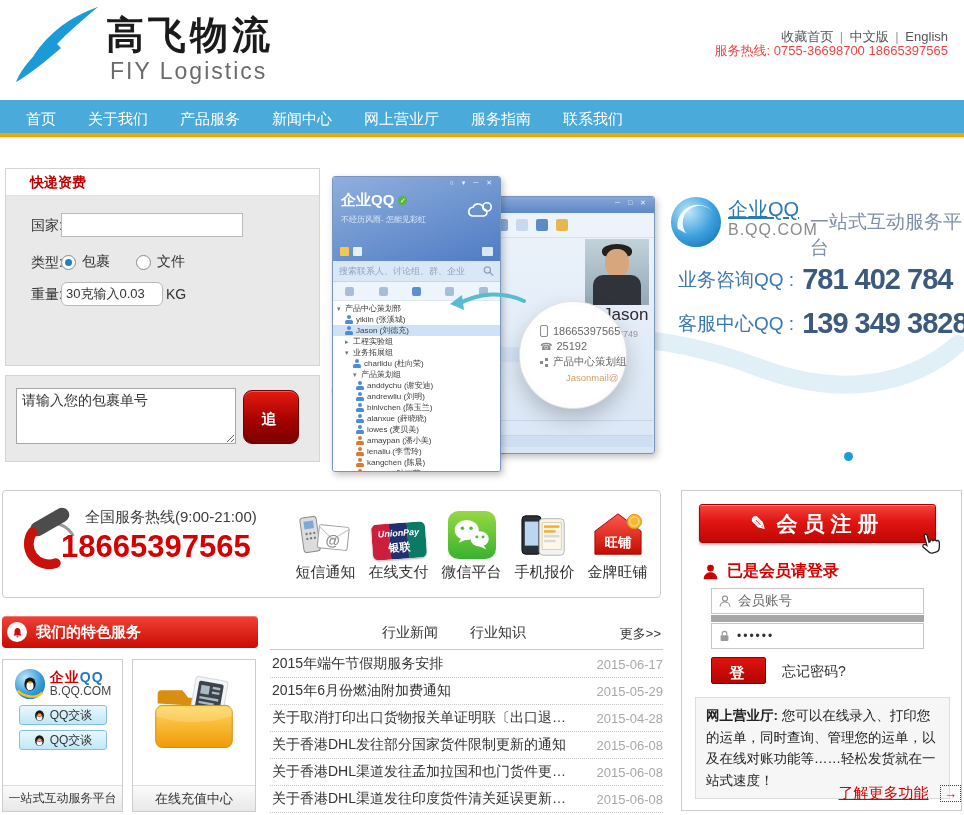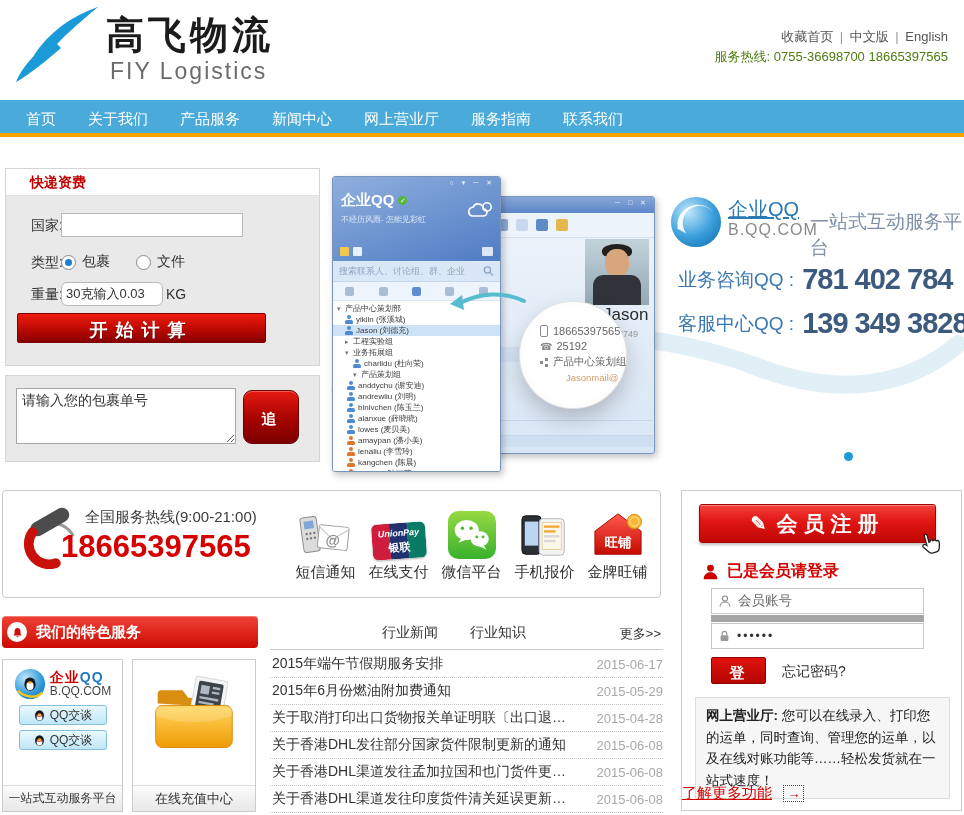--- a/index.html
+++ b/index.html
@@ -7,21 +7,21 @@
         font-family:"Liberation Sans","DejaVu Sans",sans-serif;}
   a{text-decoration:none;cursor:pointer}
   
   .hdr{position:absolute;left:0;top:0;width:964px;height:100px;background:#fff}
   .logo-swoosh{position:absolute;left:12px;top:6px}
   .logo-cn{position:absolute;left:106px;top:10px;font-size:38px;font-weight:bold;color:#1b1b1b;letter-spacing:4px}
   .logo-en{position:absolute;left:110px;top:58px;font-size:23px;color:#6b6b6b;letter-spacing:2px}
   .top-links{position:absolute;right:16px;top:28px;font-size:13px;color:#555}
   .tlink{color:#555}
   .tlink:not(:last-child)::after{content:" | ";color:#999;margin:0 3px}
-  .hdr-hotline{position:absolute;right:16px;top:48px;font-size:13px;color:#4d7c0f}
+  .hdr-hotline{position:absolute;right:16px;top:42px;font-size:13px;color:#ef4444}
   
   .nav{position:absolute;left:0;top:100px;width:964px;height:37px;background:#4aabdb;
        border-bottom:4px solid #f7a400;display:flex;gap:4px;padding-left:12px;box-sizing:border-box}
   .nav-item{color:#fff;font-size:15px;line-height:37px;padding:0 14px}
   
   .rate-panel{position:absolute;left:5px;top:168px;width:313px;height:196px;border:1px solid #d5d5d5;background:#e9e9e9}
   .rate-hd{height:26px;background:#fff;border-bottom:1px solid #e2e2e2;line-height:26px;padding-left:24px;
            color:#c00000;font-weight:bold;font-size:14px}
   .f-label{position:absolute;font-size:14px;color:#333}
   .f-input{position:absolute;height:22px;border:1px solid #b9b9b9;background:#fff;font-size:13px;color:#333;
@@ -58,21 +58,21 @@
   .hd-sq2{width:9px;height:9px;background:#fff;border-radius:1px;opacity:.85}
   .hd-sq3{position:absolute;right:7px;bottom:5px;width:11px;height:9px;background:#d9e6f8;border-radius:1px}
   .weather{position:absolute;right:6px;top:24px}
   .qq-search{height:20px;background:#d9e7f6;border-bottom:1px solid #c3d6ea;display:flex;align-items:center;
              justify-content:space-between;padding:0 6px;font-size:9px;color:#90a4bd}
   .qq-tabs{height:18px;background:#eef4fb;border-bottom:1px solid #dde7f2;display:flex;justify-content:space-around;align-items:center}
   .qtab{width:9px;height:9px;border-radius:2px;background:#a8bdd6}
   .qtab.on{background:#5d8fd0}
   .qq-list{background:#fff;font-size:8px;color:#3c3c3c;padding-top:2px}
   .trow{display:flex;align-items:center;height:11px;white-space:nowrap}
-  .trow.l0{padding-left:4px}.trow.l1{padding-left:12px}.trow.l2{padding-left:20px}.trow.l3{padding-left:14px}
+  .trow.l0{padding-left:4px}.trow.l1{padding-left:12px}.trow.l2{padding-left:20px}.trow.l3{padding-left:23px}
   .tw{width:8px;font-size:7px;color:#777;flex:0 0 8px}
   .trow.group .tw::before{content:"▾"}
   .trow.closed .tw::before{content:"▸"}
   .pi{position:relative;width:8px;height:9px;margin-right:3px;flex:0 0 8px;color:#4e8bd5}
   .pi::before{content:"";position:absolute;left:2px;top:0;width:4px;height:4px;border-radius:50%;background:currentColor}
   .pi::after{content:"";position:absolute;left:0;bottom:0;width:8px;height:4px;border-radius:2px 2px 1px 1px;background:currentColor}
   .trow.away .pi{color:#e0762f}
   .trow.sel{background:#cde2f7}
   
   .qq-win2{position:absolute;left:157px;top:31px;width:166px;height:256px;border:1px solid #7795bd;border-radius:3px;
@@ -149,21 +149,21 @@
   .li1{top:97px}.li2{top:132px}
   .gray-strip{position:absolute;left:29px;top:124px;width:213px;height:7px;background:#a6a6a6}
   .pw-dots{letter-spacing:2px;font-size:12px;color:#333}
   .login-btn{position:absolute;left:29px;top:166px;width:55px;height:27px;border:1px solid #8d0000;border-radius:2px;
              background:linear-gradient(#e0130e,#b40500);color:#fff;font-size:15px;font-weight:bold;letter-spacing:3px;
              text-align:center;line-height:27px}
   .forgot{position:absolute;left:100px;top:172px;font-size:14px;color:#333}
   .info-box{position:absolute;left:13px;top:206px;width:233px;background:#f6f6f6;border:1px solid #ddd;
             padding:7px 10px;font-size:13.5px;line-height:1.6;color:#222}
   .info-title{font-weight:bold}
-  .more-row{position:absolute;left:0;width:100%;top:293px;text-align:left}
+  .more-row{position:absolute;left:0;width:100%;top:293px;text-align:right}
   .more-link{font-size:15px;color:#d40000;text-decoration:underline}
   .more-arrow{display:inline-block;border:1px dotted #d40000;color:#d40000;font-size:13px;padding:0 3px;margin-left:7px}
   .more-arrow::before{content:"→"}
   
   .feat-banner{position:absolute;left:2px;top:616px;width:256px;height:32px;border-radius:4px;
                background:linear-gradient(#f04237,#cb0b02);display:flex;align-items:center;padding-left:5px;gap:9px;
                box-sizing:border-box;box-shadow:inset 0 1px 0 rgba(255,255,255,.3)}
   .bell-wrap{width:20px;height:20px;border-radius:50%;background:#fff;display:flex;align-items:center;justify-content:center}
   .feat-title{color:#fff;font-size:15px;font-weight:bold}
   .card{position:absolute;border:1px solid #ccc;background:#fff;box-sizing:border-box}
@@ -236,21 +236,20 @@
     <div class="radio-row">
       <span class="radio on"></span>
       <span>包裹</span>
       <span class="radio-gap"></span>
       <span class="radio"></span>
       <span>文件</span>
     </div>
     <span class="f-label" style="left:25px;top:117px">重量:</span>
     <input class="f-input" style="left: 55px; top: 113px; width: 92px; border-radius: 6px;" value="30克输入0.03">
     <span class="f-label" style="left:160px;top:117px">KG</span>
-    <button class="calc-btn" style="border-style:solid">开始计算</button>
   </section>
 
   <section class="track-panel">
     <textarea class="track-ta" style="">请输入您的包裹单号</textarea>
     <button class="track-btn">追 踪</button>
   </section>
 
   <section class="banner">
     <svg class="swirl" width="634" height="150" viewBox="0 0 634 150">
       <path d="M10 110 C150 35 320 45 430 88 C510 118 580 106 628 64" fill="none" stroke="#e1eff7" stroke-width="18" stroke-linecap="round"></path>

